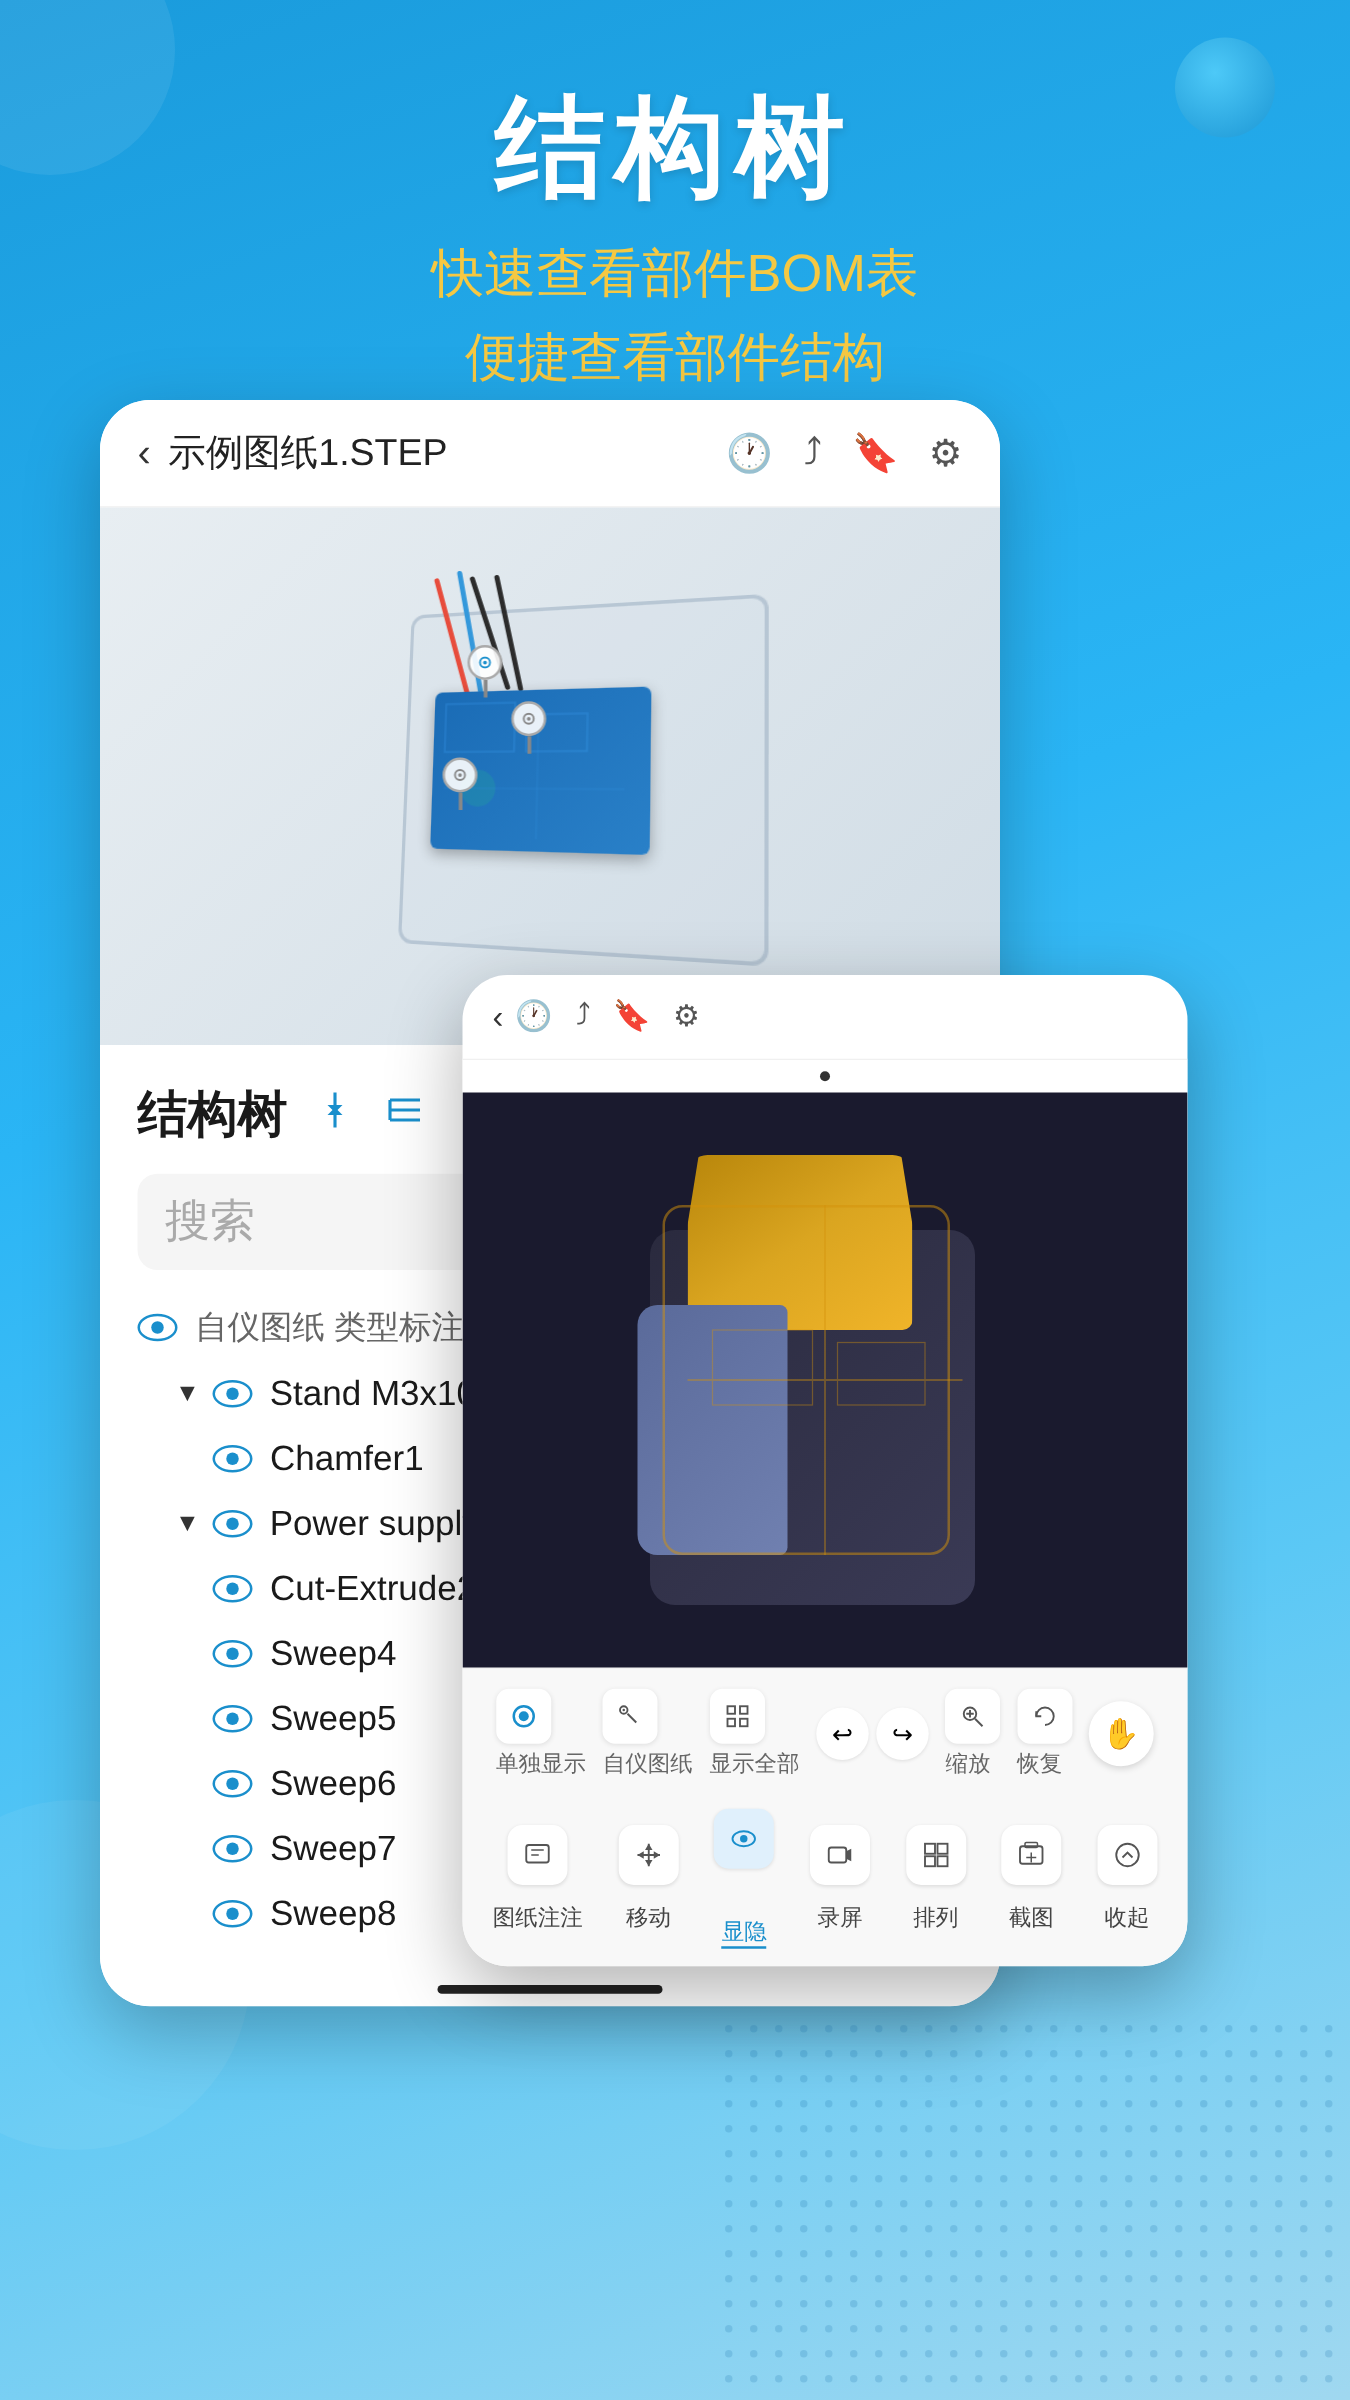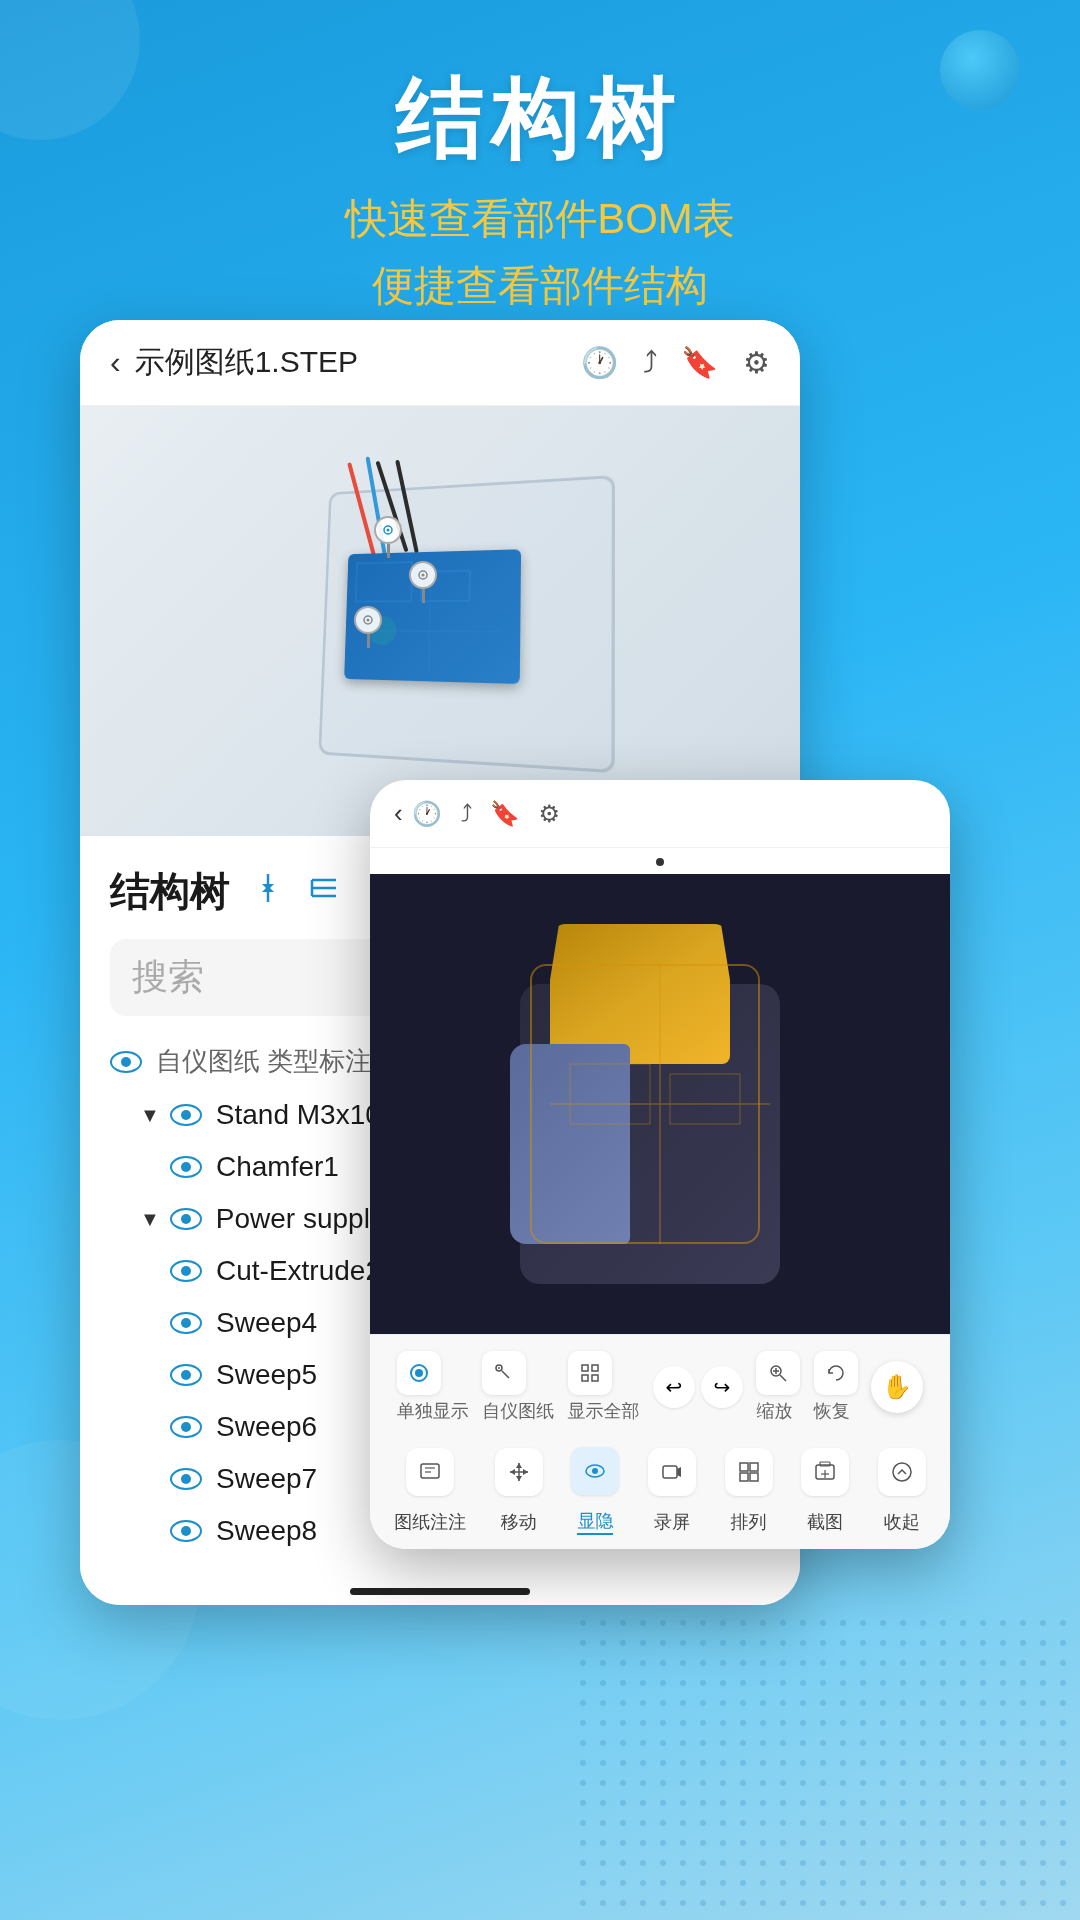--- a/index.html
+++ b/index.html
@@ -812,21 +812,21 @@
       </div>
       <span class="blabel">移动</span>
     </div>
     <div class="bottom-tool active-tool">
       <div class="bicon">
         <svg width="24" height="24" viewBox="0 0 24 24">
             <ellipse cx="12" cy="12" rx="9" ry="6" fill="none" stroke="#1a8fcc" stroke-width="1.5"></ellipse>
             <circle cx="12" cy="12" r="3" fill="#1a8fcc"></circle>
           </svg>
       </div>
-      <span class="blabel" style="color:#1a8fcc;border-bottom:2px solid #1a8fcc;">显隐</span>
+      <span class="blabel" style="color:#1a8fcc;border-bottom:2px solid #1a8fcc;margin-top:24px;">显隐</span>
     </div>
     <div class="bottom-tool">
       <div class="bicon">
         <svg width="24" height="24" viewBox="0 0 24 24">
             <rect x="3" y="6" width="14" height="12" rx="2" fill="none" stroke="#555" stroke-width="1.5"></rect>
             <polygon points="17,9 21,7 21,17 17,15" fill="#555"></polygon>
           </svg>
       </div>
       <span class="blabel">录屏</span>
     </div>

